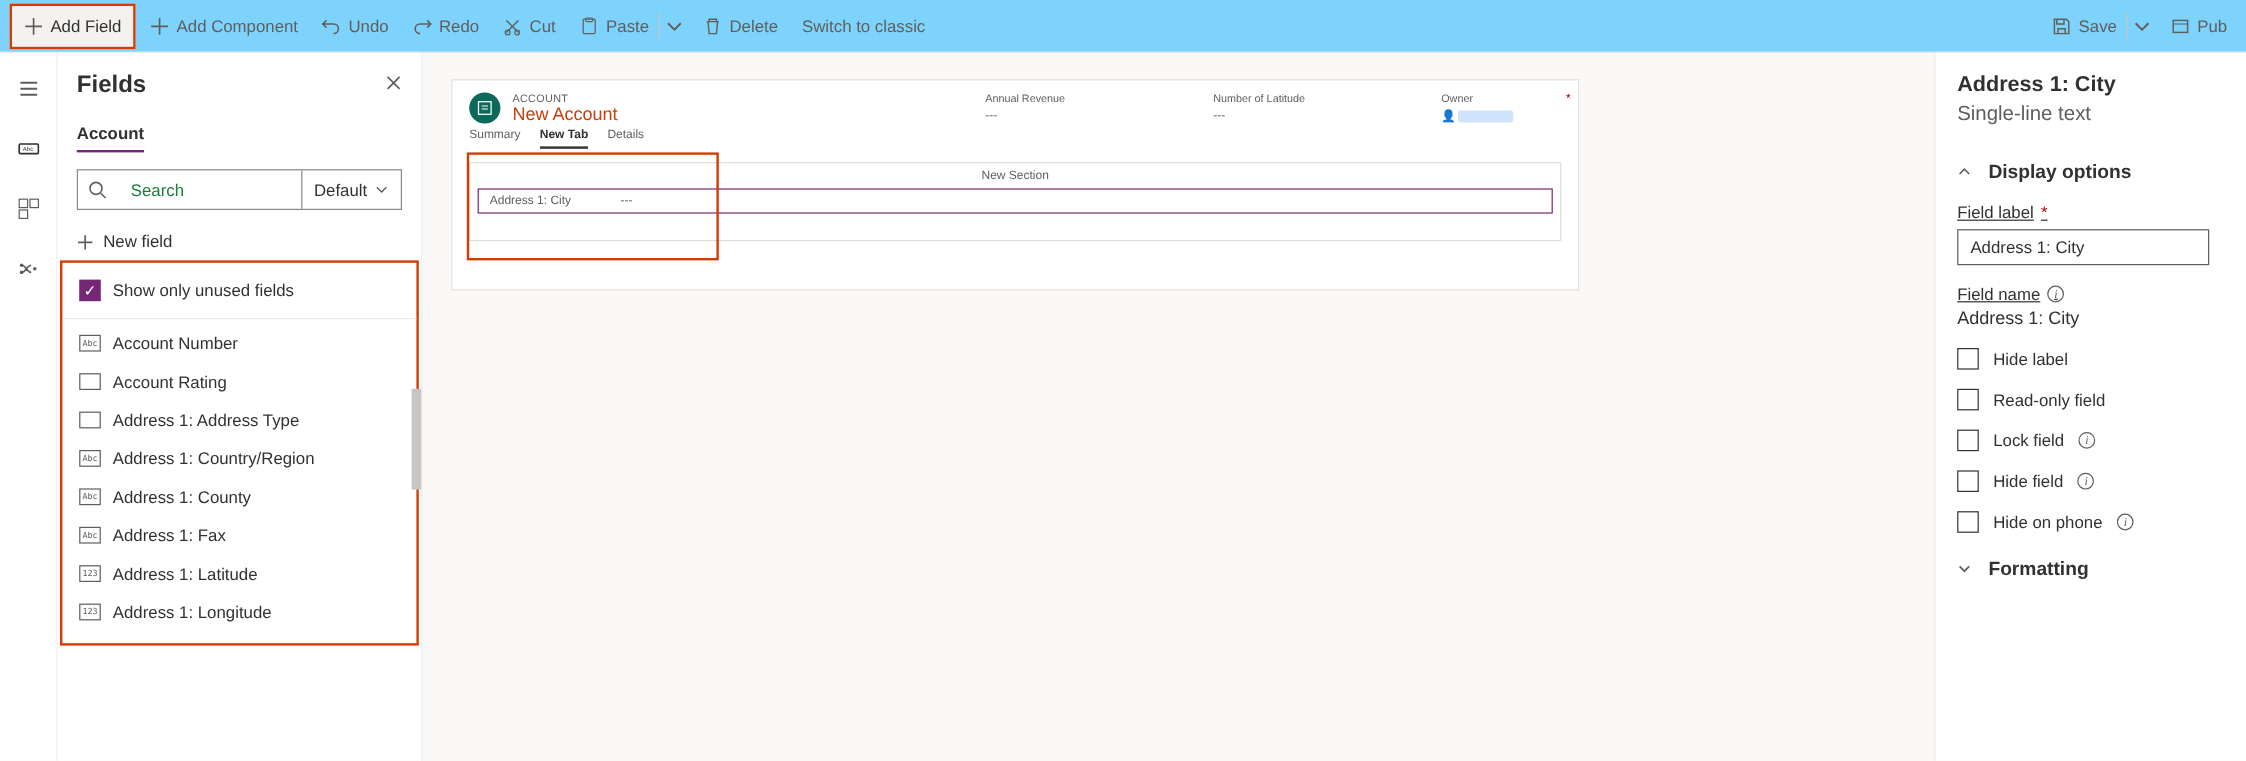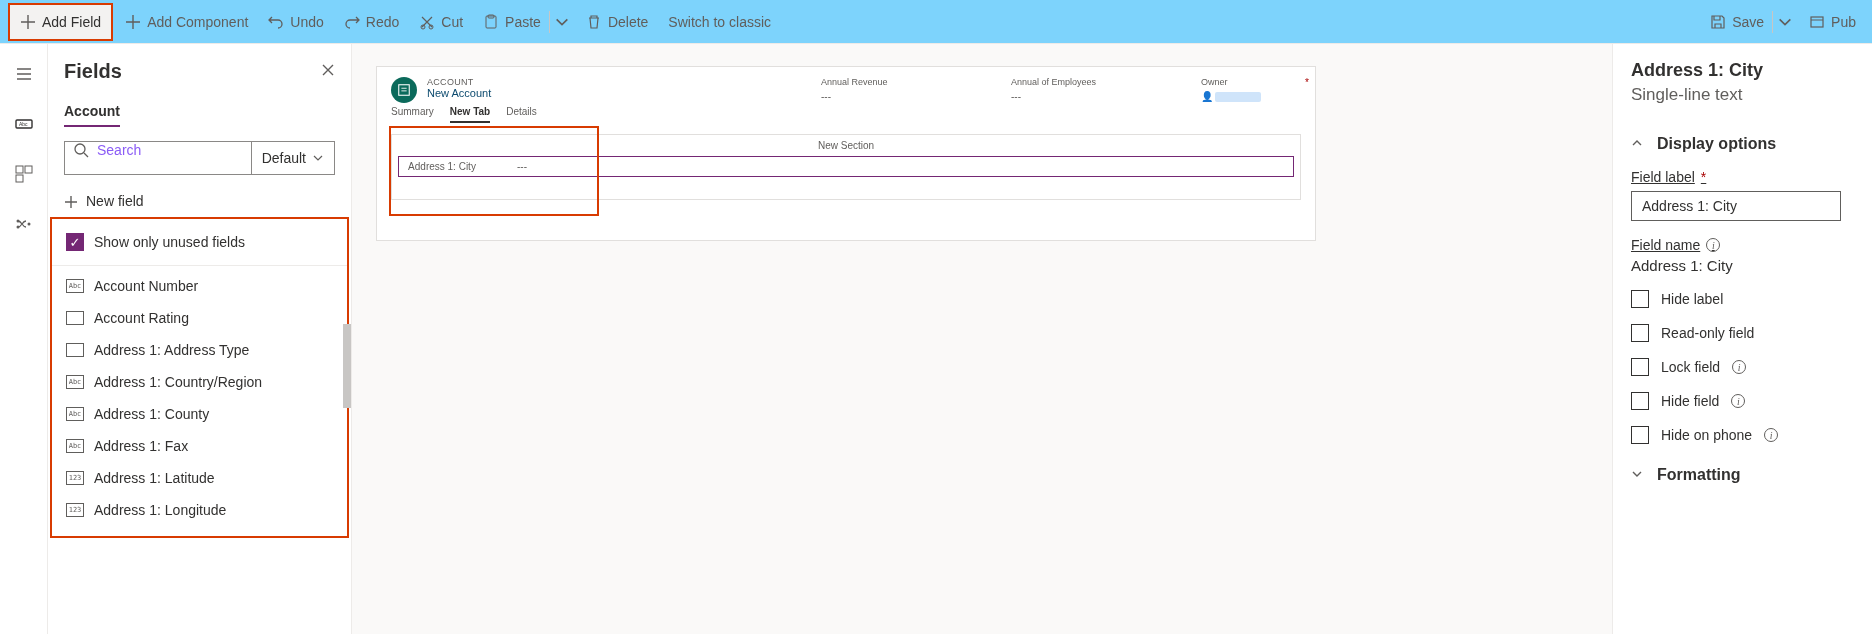--- a/index.html
+++ b/index.html
@@ -114,24 +114,24 @@
   }
 
   .search-row {
     display: flex;
     border: 1px solid #8a8886;
     height: 34px;
     margin-bottom: 10px;
   }
   .search-input {
     flex: 1;
-    display: flex; 
+    display: flex; align-items:center;
     padding: 0 8px;
-    gap: 8px;
-    color: #8b5cf6;
+    gap: 20px;
+    color: #15803d;
   }
   .search-input svg { width:16px; height:16px; color:#605e5c; }
   .filter-dd {
     display: flex;
     align-items: center;
     gap: 6px;
     padding: 0 10px;
     border-left: 1px solid #8a8886;
   }
 
@@ -200,21 +200,21 @@
   .form-header {
     display:flex; align-items:flex-start;
   }
   .avatar {
     width:26px; height:26px; border-radius:50%; background:#0b6a5b;
     color:#fff; display:flex; align-items:center; justify-content:center;
     font-size:13px; margin-right:10px;
   }
   .acct-block { flex:0 0 auto; margin-right: auto; }
   .acct-label { font-size:9px; color:#605e5c; letter-spacing:0.3px; }
-  .acct-name { font-size:11px; color:#0c4a6e; }
+  .acct-name { font-size:15px; color:#c2410c; }
 
   .hdr-fields {
     display:flex; gap:90px;
     font-size:10px;
   }
   .hdr-field { min-width:100px; position:relative; }
   .hdr-field-label { color:#605e5c; font-size:9px; }
   .hdr-field-val { color:#605e5c; padding-top:4px; }
   .owner-pill {
     display:inline-block; width:46px; height:10px;
@@ -526,21 +526,21 @@
         <div class="acct-block">
           <div class="acct-label">ACCOUNT</div>
           <div class="acct-name">New Account</div>
         </div>
         <div class="hdr-fields" id="hdr-fields">
             <div class="hdr-field">
               <div class="hdr-field-label">Annual Revenue</div>
               <div class="hdr-field-val">---</div>
             </div>
             <div class="hdr-field">
-              <div class="hdr-field-label">Annual of Employees</div>
+              <div class="hdr-field-label">Number of Latitude</div>
               <div class="hdr-field-val">---</div>
             </div>
             <div class="hdr-field">
               <div class="hdr-field-label">Owner</div>
               <div class="hdr-field-val"><span class="owner-icn">👤</span><span class="owner-pill"></span></div>
               <span class="req-star">*</span>
             </div>
           </div>
       </div>
 

